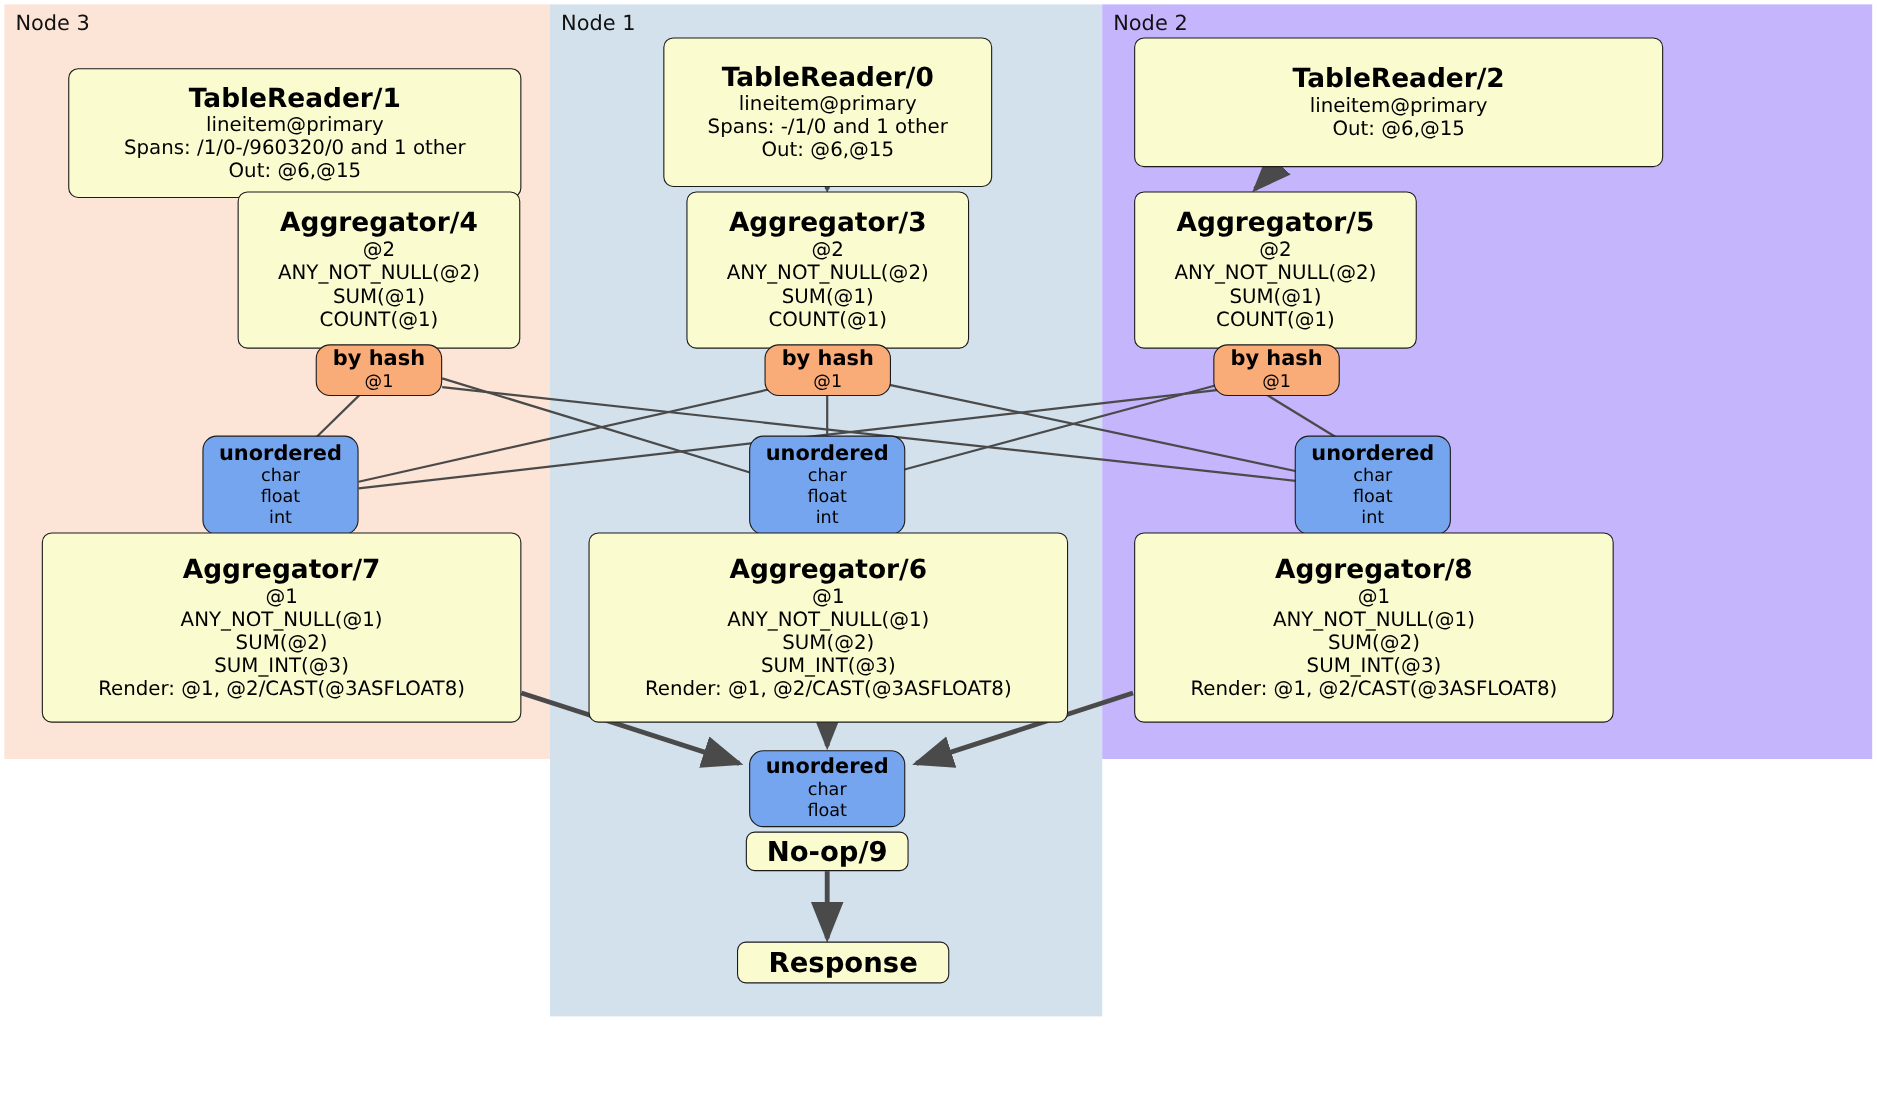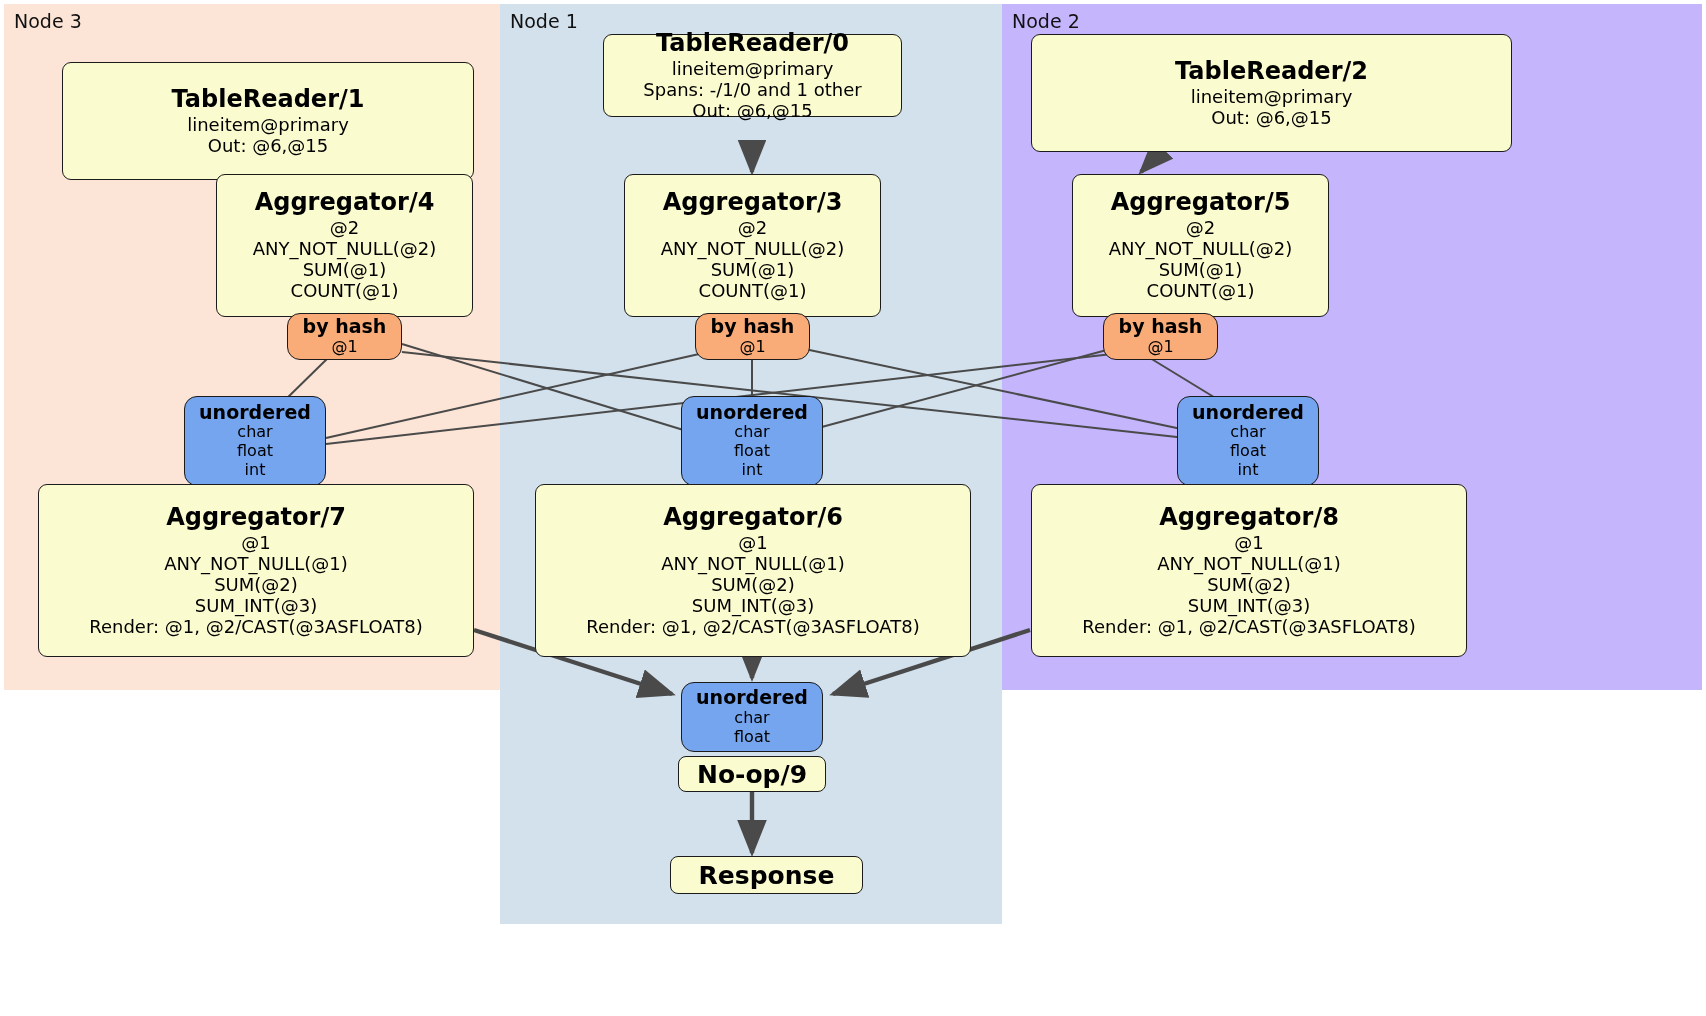--- a/index.html
+++ b/index.html
@@ -85,20 +85,21 @@
     </g>
 
     <g stroke="#4a4a4a" stroke-width="4.4" fill="none" marker-end="url(#arwT)">
       <path d="M752,792 L752,853"></path>
     </g>
   </svg>
 
   <div class="box" style="left:62px;top:34px;width:412px;height:118px;margin-top:28px;">
     <div class="title">TableReader/1</div>
     <div class="line">lineitem@primary</div>
+    <div class="line">Spans: /1/0-/960320/0 and 1 other</div>
     <div class="line">Out: @6,@15</div>
   </div>
 
   <div class="box" style="left:216px;top:174px;width:257px;height:143px;">
     <div class="title">Aggregator/4</div>
     <div class="line">@2</div>
     <div class="line">ANY_NOT_NULL(@2)</div>
     <div class="line">SUM(@1)</div>
     <div class="line">COUNT(@1)</div>
   </div>
@@ -117,21 +118,21 @@
 
   <div class="box" style="left:38px;top:484px;width:436px;height:173px;">
     <div class="title">Aggregator/7</div>
     <div class="line">@1</div>
     <div class="line">ANY_NOT_NULL(@1)</div>
     <div class="line">SUM(@2)</div>
     <div class="line">SUM_INT(@3)</div>
     <div class="line">Render: @1, @2/CAST(@3ASFLOAT8)</div>
   </div>
 
-  <div class="box" style="left:603px;top:34px;width:299px;height:83px;">
+  <div class="box" style="left:603px;top:34px;width:299px;height:136px;">
     <div class="title">TableReader/0</div>
     <div class="line">lineitem@primary</div>
     <div class="line">Spans: -/1/0 and 1 other</div>
     <div class="line">Out: @6,@15</div>
   </div>
 
   <div class="box" style="left:624px;top:174px;width:257px;height:143px;">
     <div class="title">Aggregator/3</div>
     <div class="line">@2</div>
     <div class="line">ANY_NOT_NULL(@2)</div>
@@ -173,21 +174,21 @@
   <div class="smallbox" style="left:670px;top:856px;width:193px;height:38px;">
     <div class="title">Response</div>
   </div>
 
   <div class="box" style="left:1031px;top:34px;width:481px;height:118px;">
     <div class="title">TableReader/2</div>
     <div class="line">lineitem@primary</div>
     <div class="line">Out: @6,@15</div>
   </div>
 
-  <div class="box" style="left:1072px;top:174px;width:257px;height:143px;">
+  <div class="box" style="left:1031px;top:174px;width:257px;height:143px;">
     <div class="title">Aggregator/5</div>
     <div class="line">@2</div>
     <div class="line">ANY_NOT_NULL(@2)</div>
     <div class="line">SUM(@1)</div>
     <div class="line">COUNT(@1)</div>
   </div>
 
   <div class="router hash" style="left:1103px;top:313px;width:115px;height:47px;">
     <div class="rtitle">by hash</div>
     <div class="rline">@1</div>

